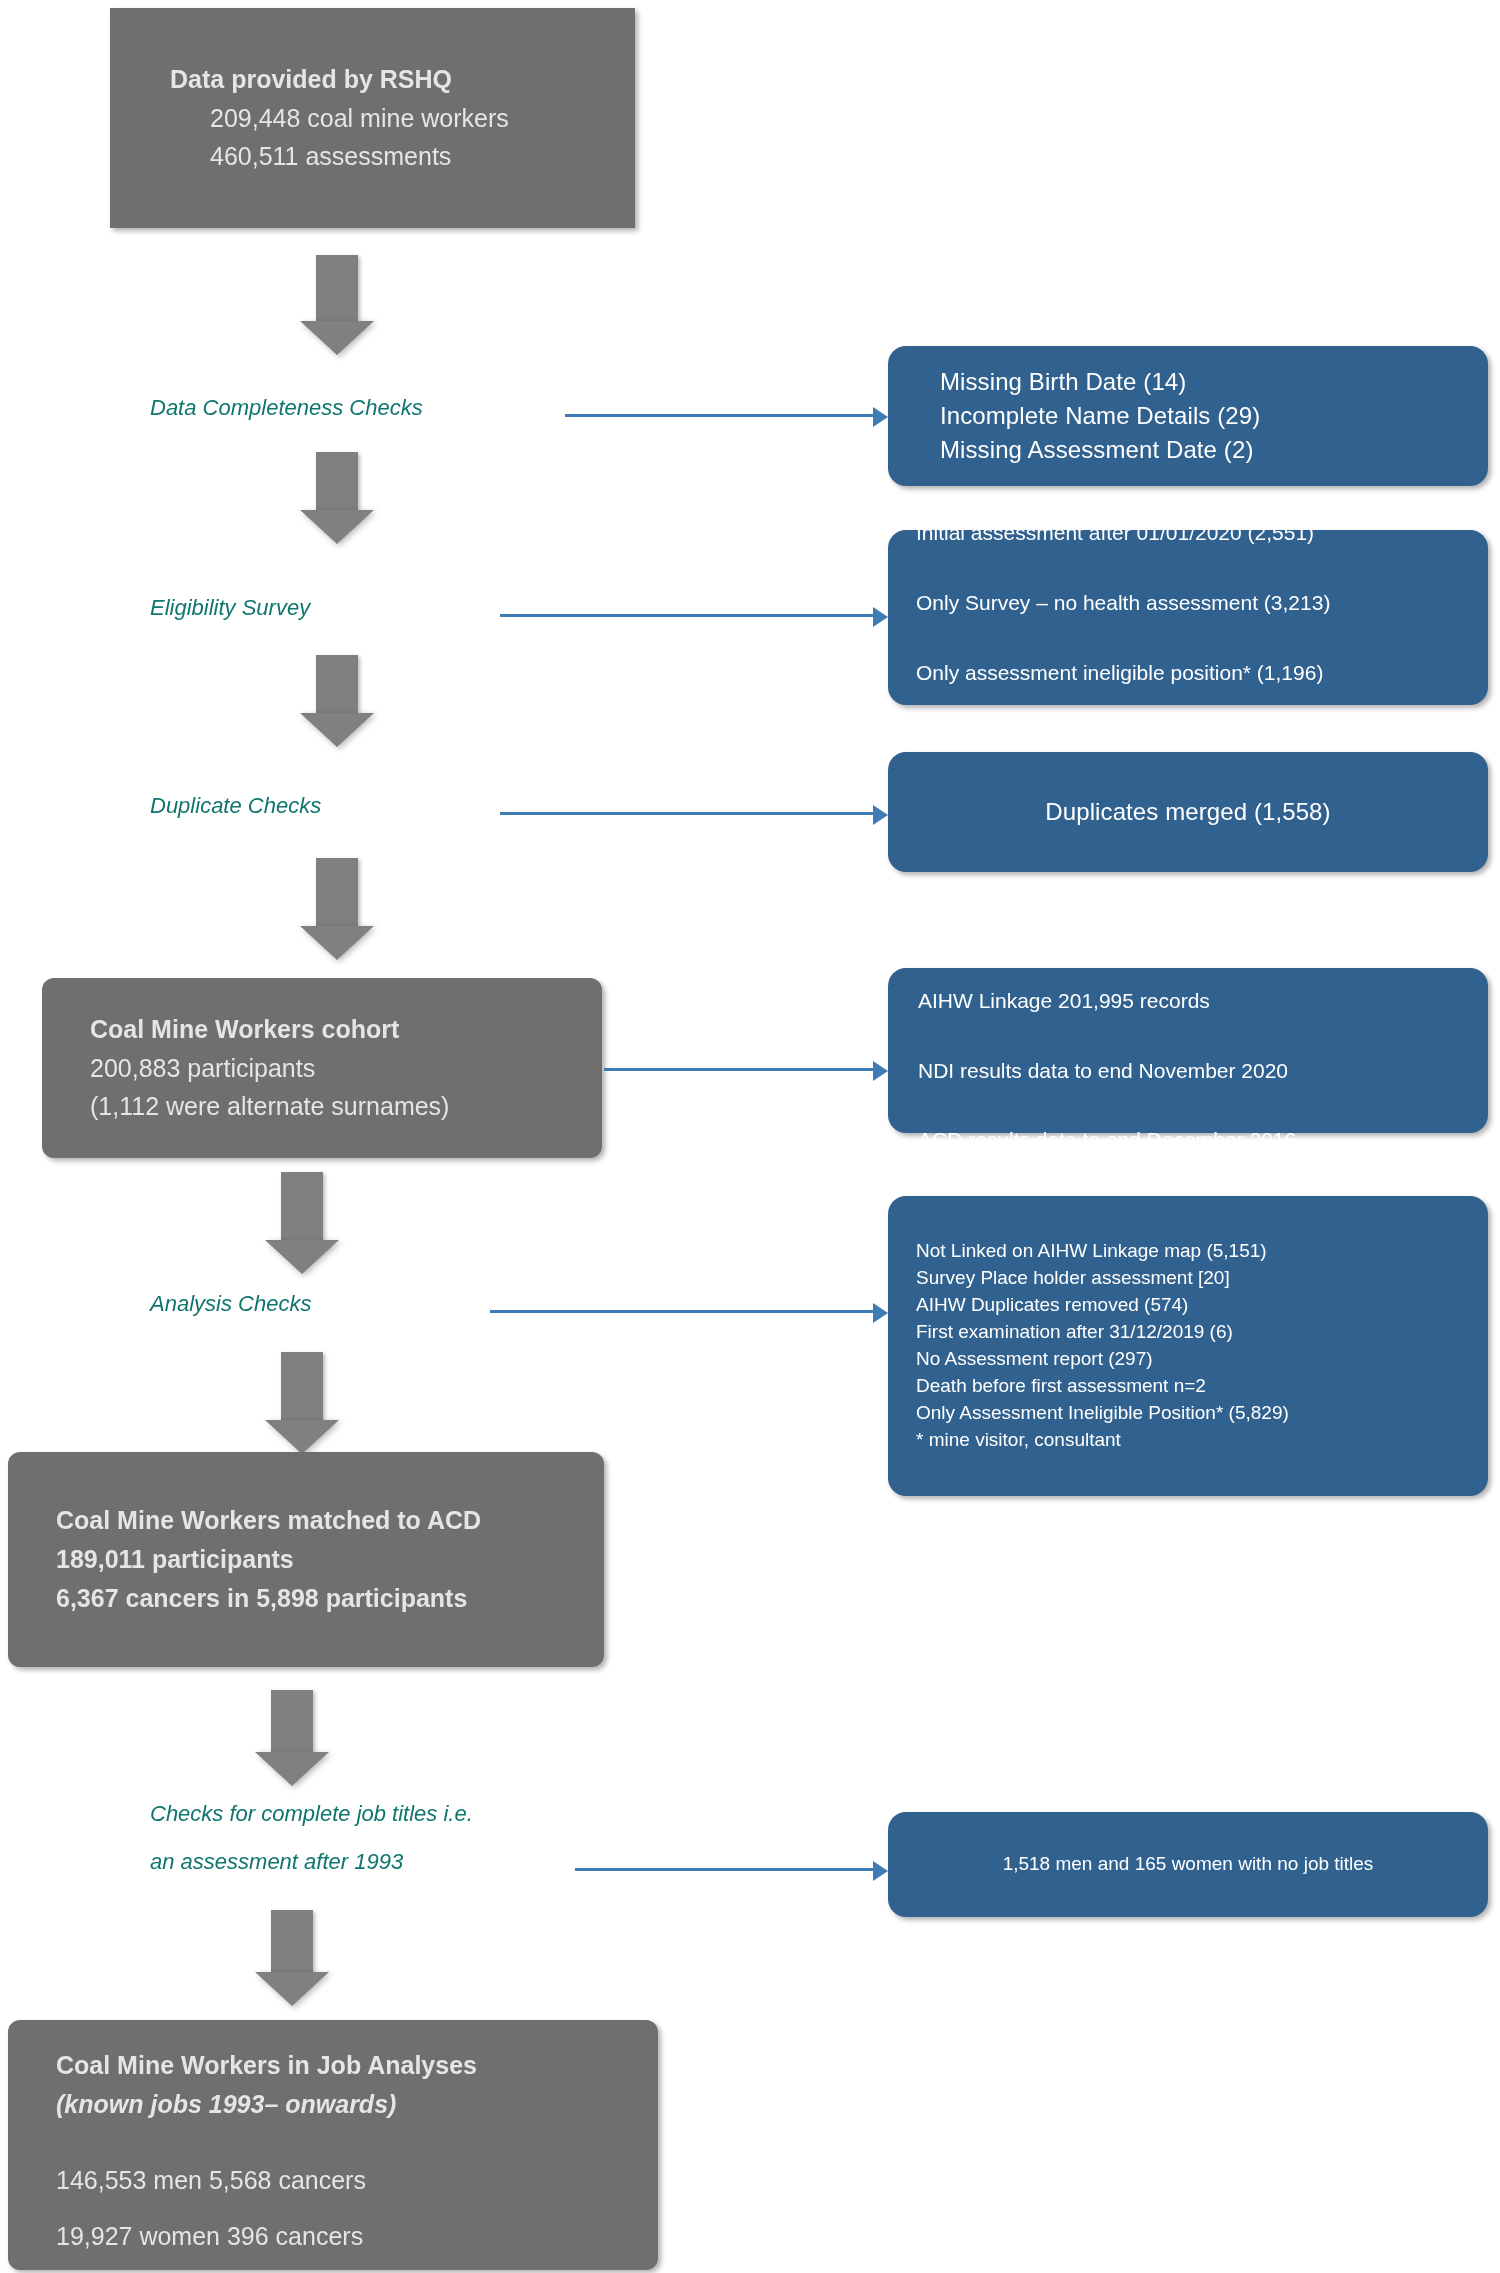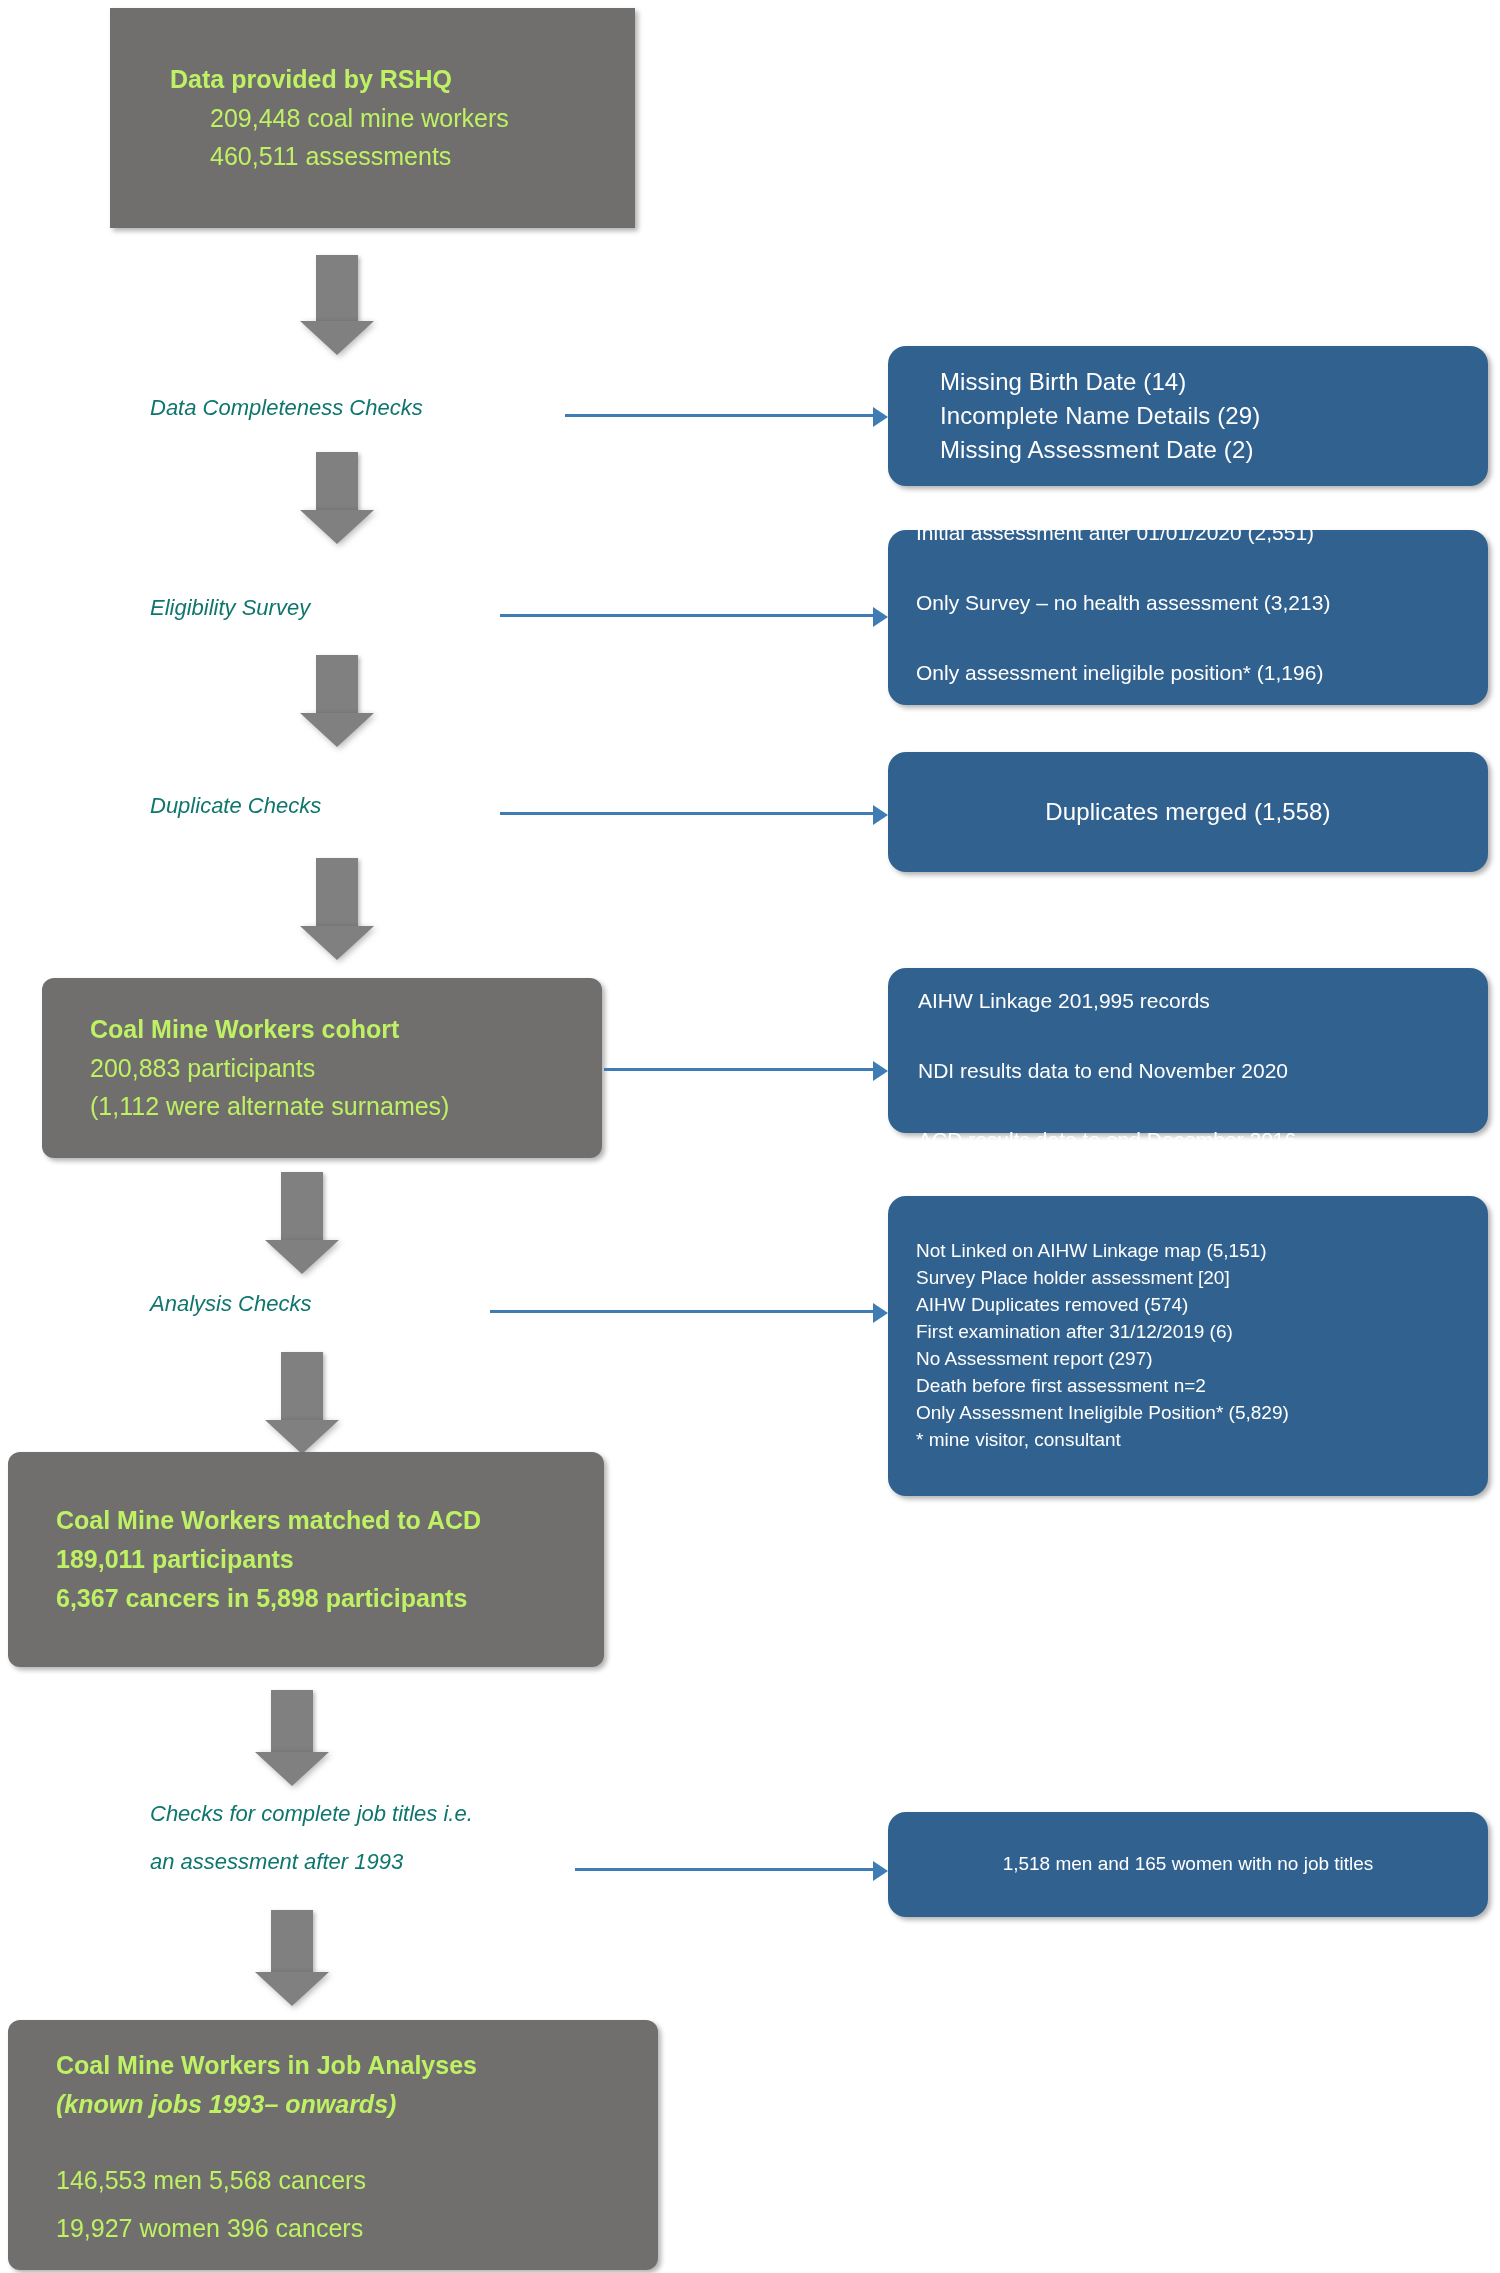--- a/index.html
+++ b/index.html
@@ -20,21 +20,21 @@
   .node{
     position:absolute;
     box-sizing:border-box;
     display:flex;
     flex-direction:column;
     justify-content:center;
   }
 
   .gray-box{
     background:#706f6e;
-    color:#bef264;
+    color:#e5e5e5;
     box-shadow:3px 3px 5px rgba(0,0,0,0.30);
   }
   .gray-box.sharp{border-radius:0;}
   .gray-box.round{border-radius:12px;}
 
   .blue-box{
     background:#31628f;
     color:#ffffff;
     border-radius:18px;
     box-shadow:3px 3px 5px rgba(0,0,0,0.30);
@@ -228,16 +228,16 @@
 
   <div class="arrow-down" style="left:255px;top:1910px;height:110px;">
     <div class="shaft" style="height:62px;"></div>
     <div class="head" style="top:62px;"></div>
   </div>
 
   <div class="node gray-box round" style="left:8px;top:2020px;width:650px;height:250px;padding:26px 0 0 48px;justify-content:flex-start;">
     <div class="line t-title">Coal Mine Workers in Job Analyses</div>
     <div class="line t-title" style="font-style:italic;">(known jobs 1993– onwards)</div>
     <div class="line t-body" style="margin-top:37px;">146,553 men 5,568 cancers</div>
-    <div class="line t-body" style="margin-top:10px;">19,927 women 396 cancers</div>
+    <div class="line t-body" style="margin-top:18px;">19,927 women 396 cancers</div>
   </div>
 
 </div>
 
 </body></html>

